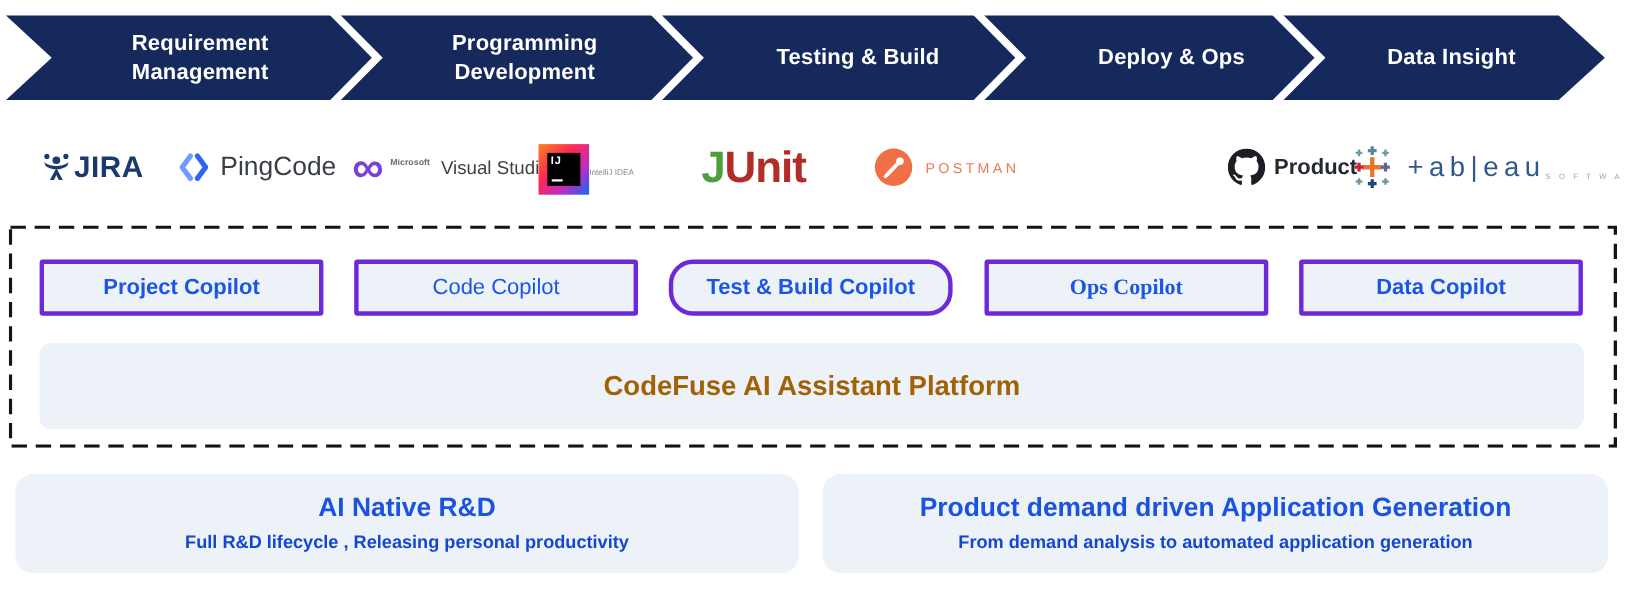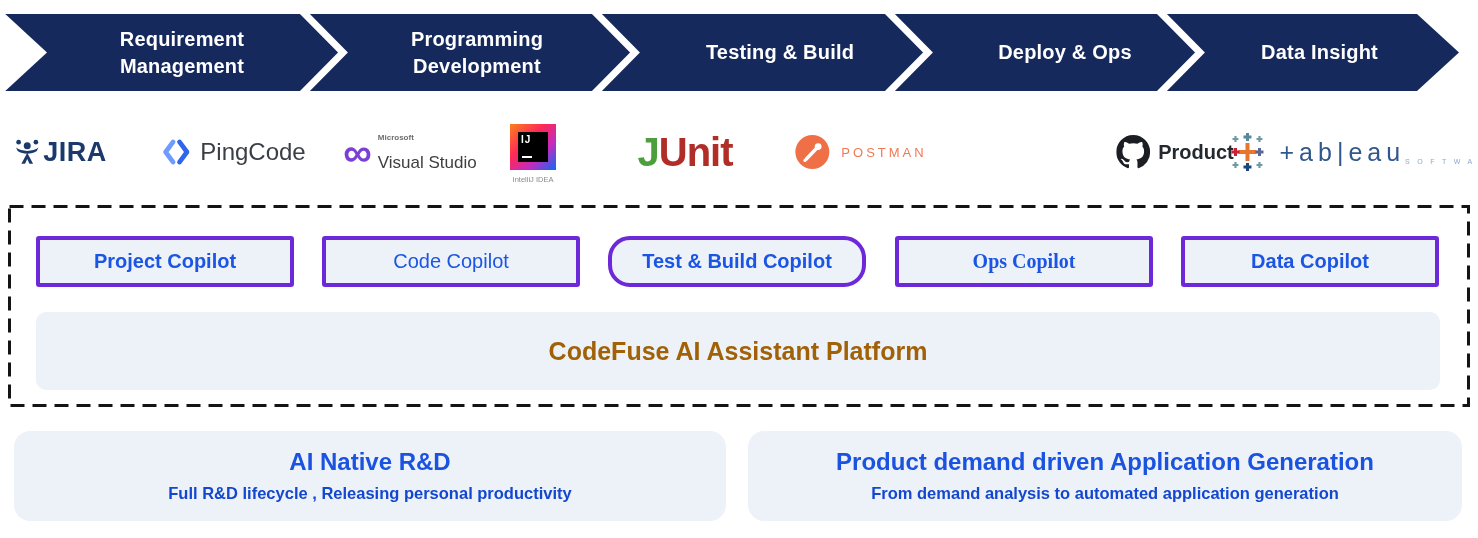--- a/index.html
+++ b/index.html
@@ -11,24 +11,24 @@
   .band-svg{position:absolute;left:0;top:0;}
   .stage-label{
     position:absolute;top:14px;height:77px;display:flex;align-items:center;justify-content:center;
     text-align:center;color:#fff;font-size:20px;font-weight:600;line-height:1.32;letter-spacing:.2px;
   }
   
   .logo{position:absolute;top:118px;height:68px;display:flex;align-items:center;justify-content:center;transform:translateX(-50%);}
   .jira-text{font-size:27px;font-weight:700;color:#1b3a6b;letter-spacing:.5px;margin-left:2px;}
   .pingcode-text{font-size:24px;font-weight:500;color:#3a3f46;margin-left:8px;}
   .vs-inf{font-size:40px;font-weight:700;color:#7a3fd4;line-height:1;margin-right:6px;}
-  .vs-col{display:flex;flex-direction:column;line-height:1;gap:10px;}
+  .vs-col{display:flex;flex-direction:row;line-height:1;gap:10px;}
   .vs-brand{font-size:8px;color:#6e6e6e;font-weight:600;margin-bottom:2px;}
   .vs-name{font-size:17px;color:#3f3f3f;font-weight:400;}
-  .ij-wrap{display:flex;flex-direction:column;align-items:center;}
+  .ij-wrap{display:flex;flex-direction:row;align-items:center;}
   .ij-square{width:46px;height:46px;position:relative;background:linear-gradient(135deg,#fc801d 0%,#fe2857 38%,#c22bc0 68%,#0a6cf5 100%);}
   .ij-inner{position:absolute;left:8px;top:8px;width:30px;height:30px;background:#000;}
   .ij-badge{position:absolute;left:3px;top:2px;color:#fff;font-size:10px;font-weight:700;letter-spacing:1px;}
   .ij-bar{position:absolute;left:4px;bottom:4px;width:10px;height:2.5px;background:#fff;}
   .ij-caption{font-size:7.5px;color:#8a8a8a;margin-top:5px;}
   .junit{font-size:40px;font-weight:800;letter-spacing:-1px;}
   .junit-j{color:#4d9e3c;}
   .junit-unit{color:#b02e27;}
   .postman-text{font-size:13px;font-weight:500;color:#ed7a57;letter-spacing:3px;margin-left:10px;}
   .git-text{font-family:"DejaVu Serif",serif;font-size:35px;font-weight:700;color:#4a400e;margin-left:8px;line-height:.8;}
@@ -71,21 +71,21 @@
     <polyline points="592,9 635,52.5 592,96" fill="none" stroke="#ffffff" stroke-width="7"></polyline>
     <polyline points="885,9 928,52.5 885,96" fill="none" stroke="#ffffff" stroke-width="7"></polyline>
     <polyline points="1157,9 1200,52.5 1157,96" fill="none" stroke="#ffffff" stroke-width="7"></polyline>
   </svg>
   <div class="stage-label" style="left:92px;width:180px;">Requirement Management</div>
   <div class="stage-label" style="left:387px;width:180px;">Programming Development</div>
   <div class="stage-label" style="left:650px;width:260px;">Testing &amp; Build</div>
   <div class="stage-label" style="left:945px;width:240px;">Deploy &amp; Ops</div>
   <div class="stage-label" style="left:1207px;width:225px;">Data Insight</div>
 
-  <div class="logo" style="left:60px;">
+  <div class="logo" style="left:84px;">
     <svg width="28" height="28" viewBox="0 0 24 24">
       <g fill="#1b3a6b">
         <circle cx="4.6" cy="3.6" r="2"></circle>
         <circle cx="19.4" cy="3.6" r="2"></circle>
         <circle cx="12" cy="6.6" r="3"></circle>
         <path d="M2.4,8.2 C7,12 17,12 21.6,8.2 L20.2,11.2 C15.6,14.4 8.4,14.4 3.8,11.2 Z"></path>
         <path d="M12,12.6 L17,22 H13.9 L12,18.1 L10.1,22 H7 Z"></path>
       </g>
     </svg>
     <span class="jira-text">JIRA</span>

